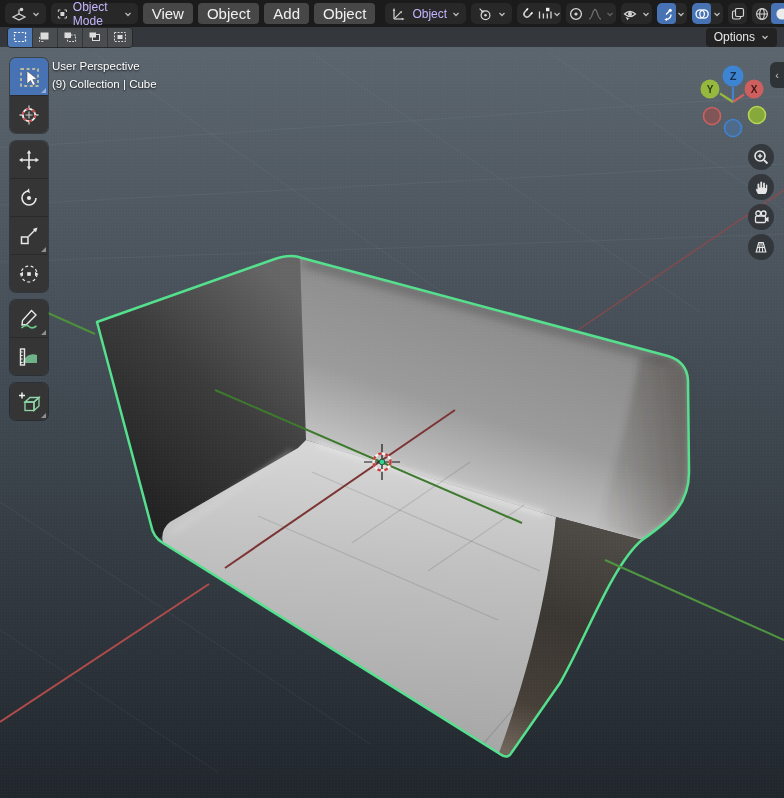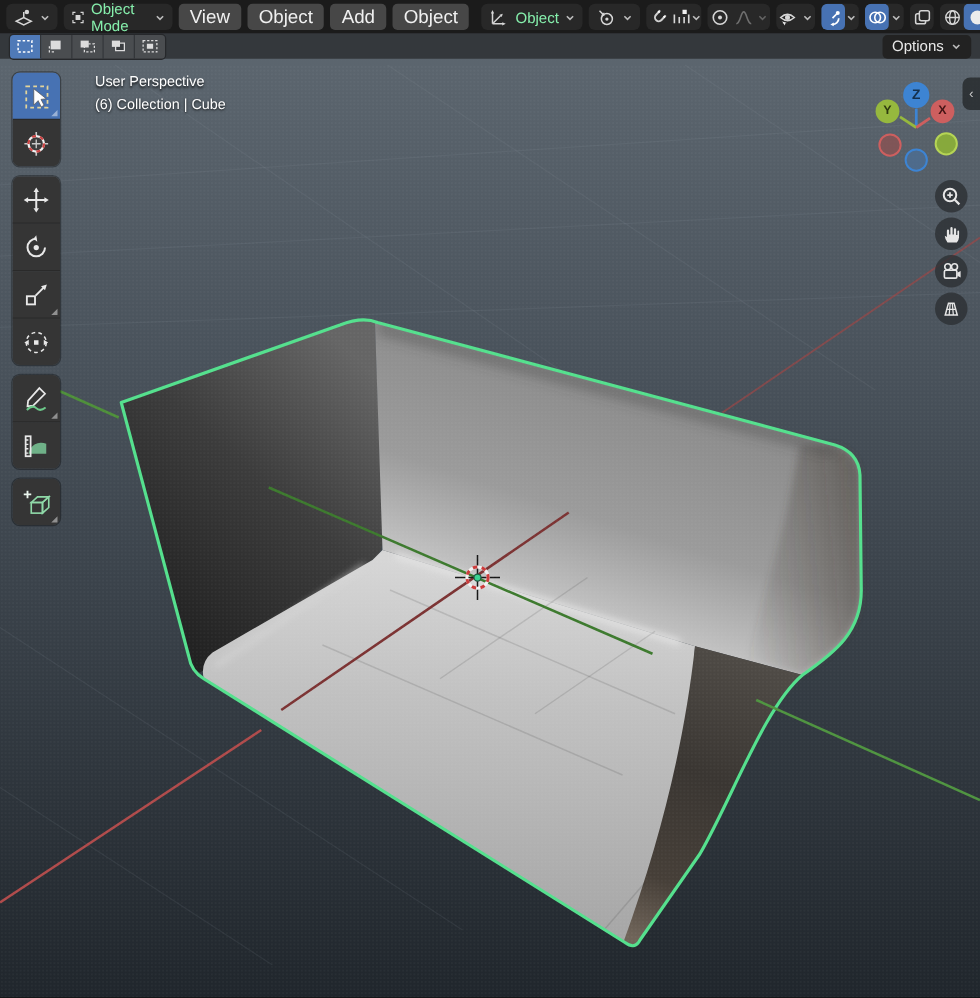--- a/index.html
+++ b/index.html
@@ -11,21 +11,21 @@
   .scene{position:absolute;left:0;top:0;z-index:0;}
   .vp-noise{position:absolute;left:0;top:52px;width:784px;height:746px;z-index:1;
     background-image:radial-gradient(rgba(255,255,255,.03) 1px,transparent 1px);
     background-size:3px 3px;pointer-events:none;}
 
   
   .topbar{position:absolute;left:0;top:0;width:784px;height:27px;background:#1b1b1b;
     display:flex;align-items:center;padding:0 5px;gap:5px;z-index:10;box-sizing:border-box;}
   .dd,.menu-btn,.ib,.grp{height:21px;box-sizing:border-box;}
   .dd{background:#282828;border-radius:5px;display:flex;align-items:center;gap:5px;
-      padding:0 6px;color:#86efac;font-size:12px;cursor:default;}
+      padding:0 6px;color:#c4b5fd;font-size:12px;cursor:default;}
   .menu-btn{background:#474747;border-radius:4px;color:#f0f0f0;font-size:15px;
       display:flex;align-items:center;padding:0 9px;}
   .grp{background:#282828;border-radius:5px;display:flex;align-items:center;overflow:hidden;}
   .grp .ib{border-radius:0;}
   .ib{width:26px;display:flex;align-items:center;justify-content:center;background:transparent;}
   .ib.active{background:#4772b3;border-radius:4px;}
   .grp .ib.active{border-radius:4px;}
   .dim{opacity:.4;}
   .chev{display:flex;align-items:center;}
   .spacer{flex:1;}
@@ -47,21 +47,21 @@
   .tgrp{display:flex;flex-direction:column;border-radius:6px;overflow:hidden;
     box-shadow:0 0 0 1px rgba(0,0,0,.35);margin-bottom:8px;}
   .tbtn{width:38px;height:37px;background:#353535;display:flex;align-items:center;
     justify-content:center;border-bottom:1px solid #2a2a2a;position:relative;}
   .tbtn:last-child{border-bottom:none;}
   .tbtn.active{background:#4772b3;}
   .tbtn.sub:after{content:'';position:absolute;right:2px;bottom:2px;
     border-left:5px solid transparent;border-bottom:5px solid rgba(255,255,255,.45);}
 
   
-  .vp-text{position:absolute;left:76px;z-index:6;color:#fff;font-size:11.5px;
+  .vp-text{position:absolute;left:52px;z-index:6;color:#fff;font-size:11.5px;
     text-shadow:0 1px 2px rgba(0,0,0,.85);white-space:nowrap;}
   .vp-text.l1{top:60px;}
   .vp-text.l2{top:78px;}
   .gizmo{position:absolute;left:695px;top:60px;z-index:6;}
   .navcol{position:absolute;left:748px;z-index:6;width:26px;height:26px;border-radius:50%;
     background:rgba(45,49,53,.82);display:flex;align-items:center;justify-content:center;}
   .collapse-tab{position:absolute;left:770px;top:62px;width:14px;height:26px;z-index:6;
     background:rgba(28,31,33,.7);border-radius:6px 0 0 6px;color:#c9c9c9;font-size:11px;
     display:flex;align-items:center;justify-content:center;}
   svg{display:block;}
@@ -487,21 +487,21 @@
         <rect x="8" y="12" width="9" height="8.5" fill="none" stroke="#8fd9a8" stroke-width="1.3"></rect>
         <path d="M17,12 L22,7.5 L22,16 L17,20.5 Z" fill="none" stroke="#8fd9a8" stroke-width="1.3"></path>
         <line x1="5" y1="2.5" x2="5" y2="8.5" stroke="#eaf5ee" stroke-width="1.5"></line>
         <line x1="2" y1="5.5" x2="8" y2="5.5" stroke="#eaf5ee" stroke-width="1.5"></line>
       </svg>
     </div>
   </div>
 </div>
 
 <div class="vp-text l1">User Perspective</div>
-<div class="vp-text l2">(6) Collection | Cube</div>
+<div class="vp-text l2">(9) Collection | Cube</div>
 
 <svg class="gizmo" width="84" height="80" viewBox="0 0 84 80">
   <line x1="38" y1="42" x2="38" y2="27" stroke="#3d84d3" stroke-width="2.2"></line>
   <line x1="38" y1="42" x2="25" y2="33.5" stroke="#96b83e" stroke-width="2.2"></line>
   <line x1="38" y1="42" x2="49" y2="34.5" stroke="#cd5f5f" stroke-width="2.2"></line>
   <g>
     <circle cx="38" cy="16" r="10.5" fill="#3d84d3"></circle>
     <text x="38" y="16" font-size="11" font-weight="bold" fill="#14304e" text-anchor="middle" dominant-baseline="central">Z</text>
   </g>
   <g>

